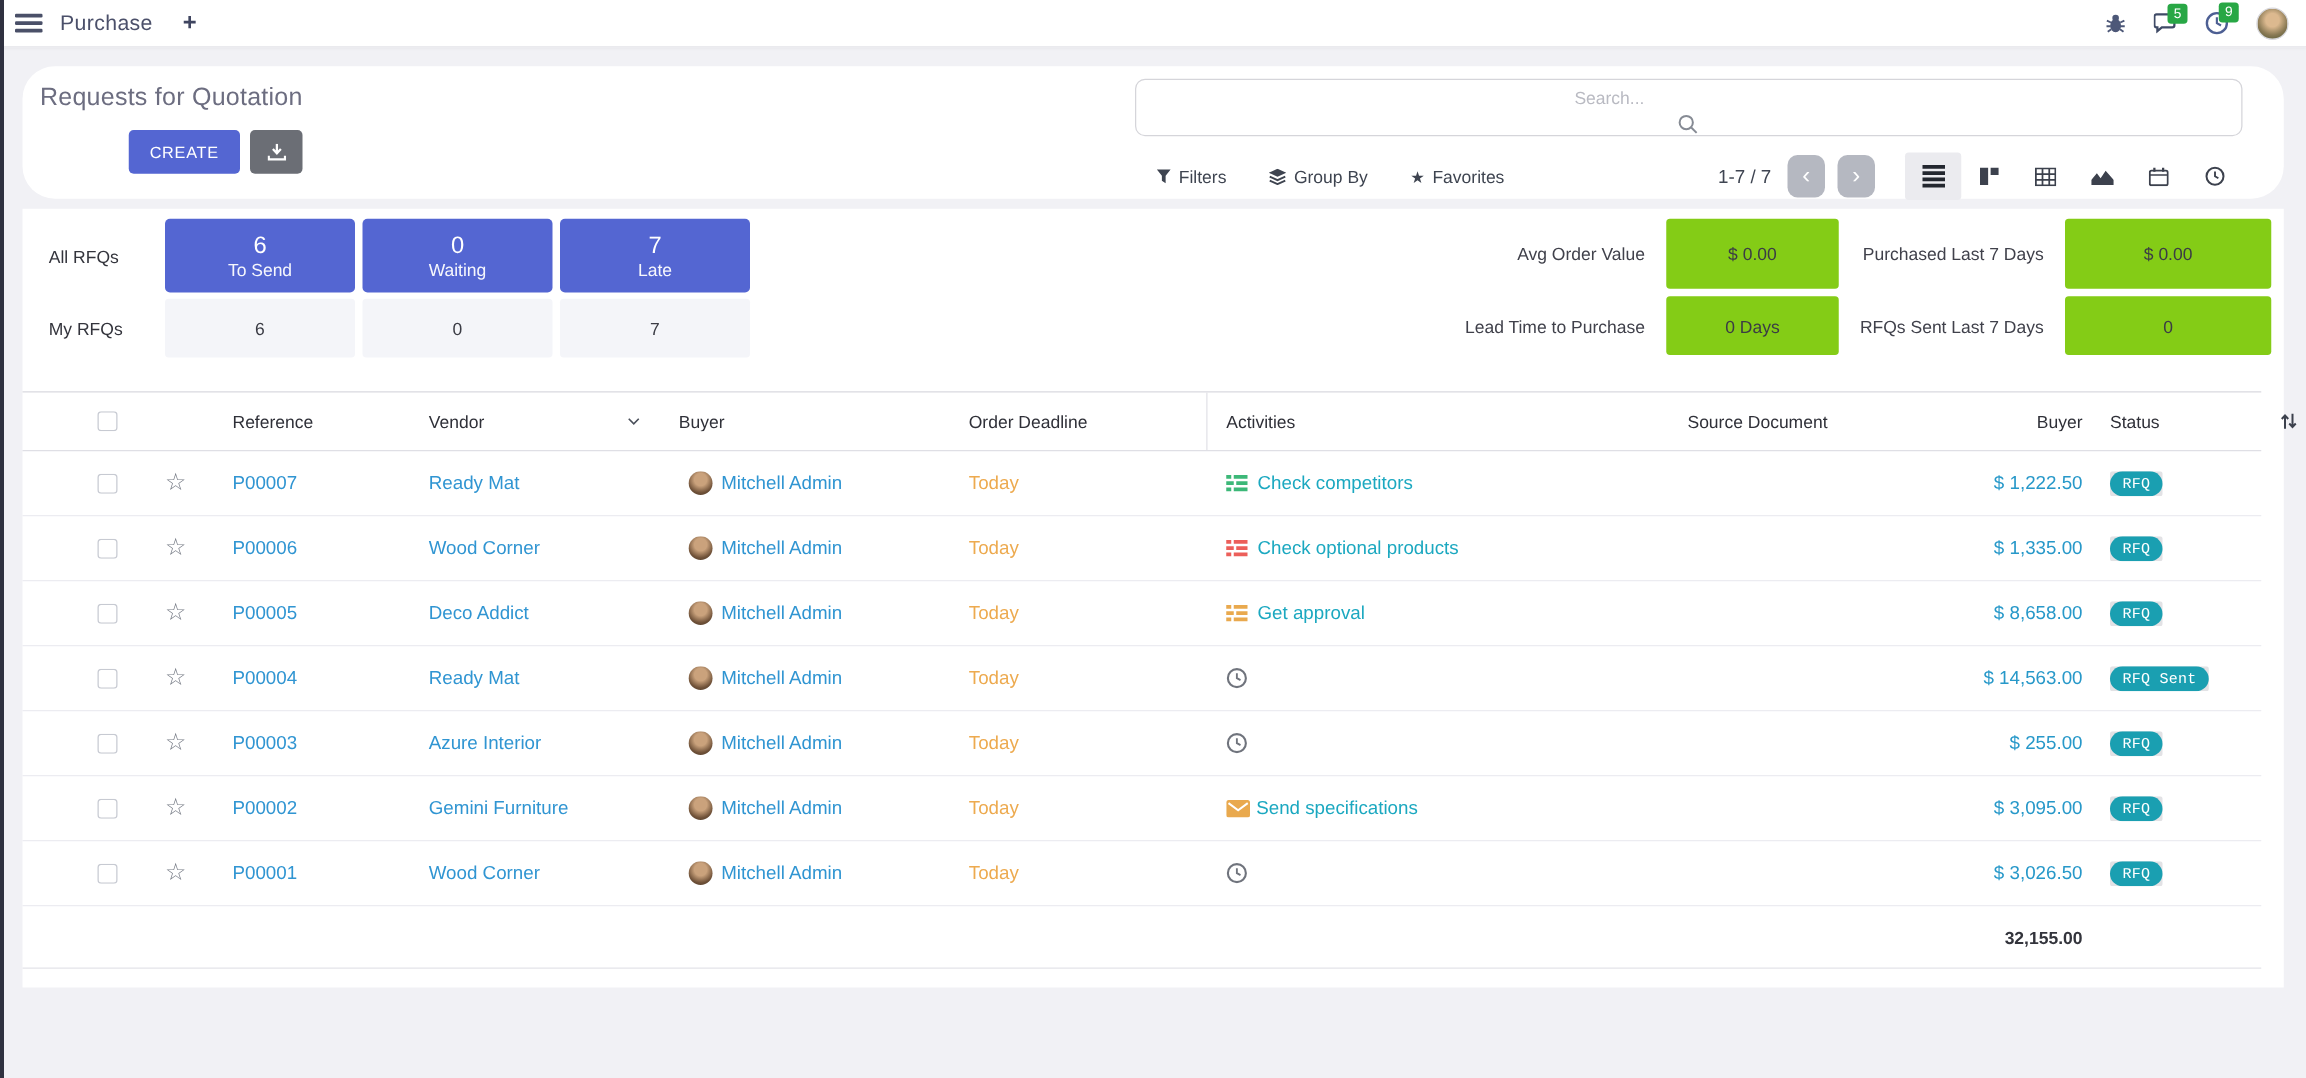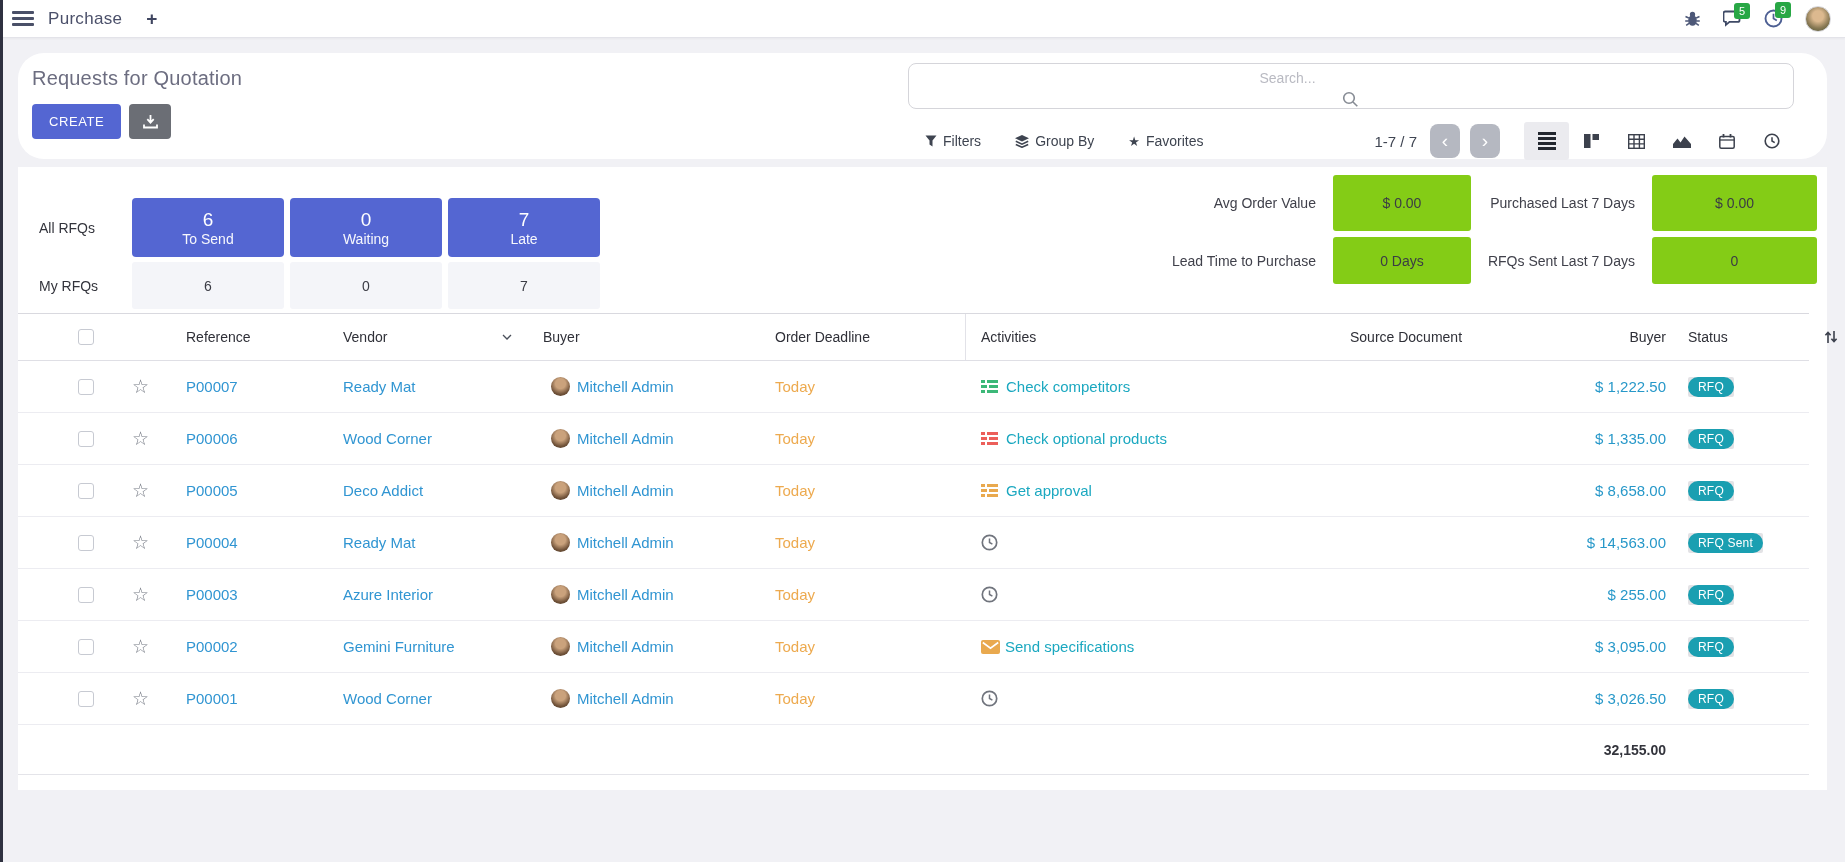--- a/index.html
+++ b/index.html
@@ -24,21 +24,21 @@
       border:1px solid #d8d8dd; }
 
   
   .control-panel { margin:15px 18px 0 18px; background:#fff; height:106px; padding:10px 0 0 14px;
                    display:flex; justify-content:space-between;border-radius:26px; }
   .main-panel { margin:8px 18px 0 18px; background:#fff; height:623px; }
 
   
   .cp-left { padding-top:4px; }
   .page-title { font-size:20px; color:#6c6d80; letter-spacing:.2px; }
-  .btn-row { margin-top:14px; display:flex; gap:8px; }
+  .btn-row { margin-top:14px; display:flex; gap:8px;justify-content:flex-end; }
   .btn-create { background:#5466d2; color:#fff; border:none; border-radius:4px; font-size:13px;
                 letter-spacing:.6px; padding:9px 17px; cursor:pointer; font-family:inherit; }
   .btn-export { background:#6b6e75; border:none; border-radius:4px; width:42px; height:35px; cursor:pointer;
                 display:flex; align-items:center; justify-content:center; }
 
   
   .cp-right { width:886px; margin-right:33px; }
   .searchbox { height:46px; border:1px solid #d5d5da; border-radius:8px; background:#fff;
                display:flex; align-items:center; padding:0 10px 0 8px;flex-direction:column; }
   .searchbox input { flex:1; border:none; outline:none; font-size:14px; color:#3a3b44; font-family:inherit; }
@@ -53,21 +53,21 @@
           font-size:19px; line-height:30px; cursor:pointer; font-family:inherit; }
   .view-switcher { display:flex; align-items:center; margin-left:14px; }
   .vbtn { width:45px; height:38px; display:flex; align-items:center; justify-content:center; cursor:pointer; color:#3c414d; }
   .vbtn.active { background:#ebebef; border-radius:3px; color:#23272f; }
   .list-glyph { display:flex; flex-direction:column; gap:2px; }
   .list-glyph i { display:block; width:18px; height:3px; background:currentColor; }
 
   
   .dashboard { height:146px; padding:8px 0 0 11px; display:flex; justify-content:space-between; }
   .dash-left { display:grid; grid-template-columns:97px 152px 152px 152px; grid-template-rows:59px 47px;
-               column-gap:6px; row-gap:5px; align-items:stretch;margin-top:23px; }
+               column-gap:6px; row-gap:5px; align-items:stretch; }
   .dash-label { display:flex; align-items:center; font-size:14px; color:#33343c; padding-left:10px; }
   .kpi-card { background:#5466d2; border-radius:4px; color:#fff; display:flex; flex-direction:column;
               align-items:center; justify-content:center; cursor:pointer; }
   .kpi-count { font-size:19px; line-height:22px; }
   .kpi-label { font-size:14px; opacity:.95; }
   .kpi-my { background:#f4f5f9; border-radius:3px; display:flex; align-items:center; justify-content:center;
             font-size:14px; color:#3b3c45; cursor:pointer; }
   .dash-right { display:grid; grid-template-columns:auto 138px auto 165px; grid-template-rows:56px 47px;
                 column-gap:17px; row-gap:6px; margin-right:10px; align-items:stretch; }
   .stat-label { display:flex; align-items:center; justify-content:flex-end; font-size:14px; color:#40414b; }
@@ -101,21 +101,21 @@
   .act-text { color:#1ba8c0; }
   .avatar-sm { width:19px; height:19px; border-radius:50%; flex:none;
       background:radial-gradient(circle at 50% 35%, #caa27c 32%, #6f5138 68%, #4a3a2a 100%); }
   .tasks { width:17px; height:13px; display:flex; flex-direction:column; justify-content:space-between; flex:none; margin-right:3px; }
   .t-row { display:flex; gap:2px; height:3px; }
   .t-row b { display:block; background:currentColor; height:3px; border:none; }
   .t-row .a { width:4px; } .t-row .a2 { width:6px; } .t-row .b2 { flex:1; }
   .act-green { color:#3cb878; } .act-red { color:#ec5f5a; } .act-yellow { color:#e9a94e; }
   .badge-wrap { display:inline-block; background:#e2e2e5; border-radius:2px; }
   .badge { display:inline-block; background:#1a9fb1; color:#fff; font-size:12px; padding:3px 10px;
-           border-radius:11px; letter-spacing:.2px; }
+           border-radius:11px; letter-spacing:.2px;font-family:Liberation Mono, monospace; }
   .tfoot { height:50px; border-bottom:1px solid #e4e4e9; cursor:default; }
   .tfoot .c-total { color:#33343c; font-weight:bold; font-size:14px; }
   svg { display:block; }
 </style>
 </head>
 <body>
 
 <div class="edge"></div>
 
 <header class="navbar">

